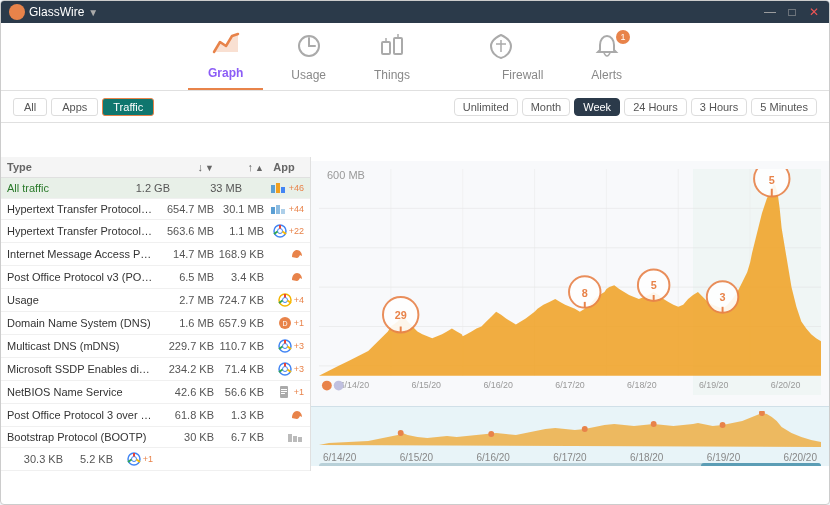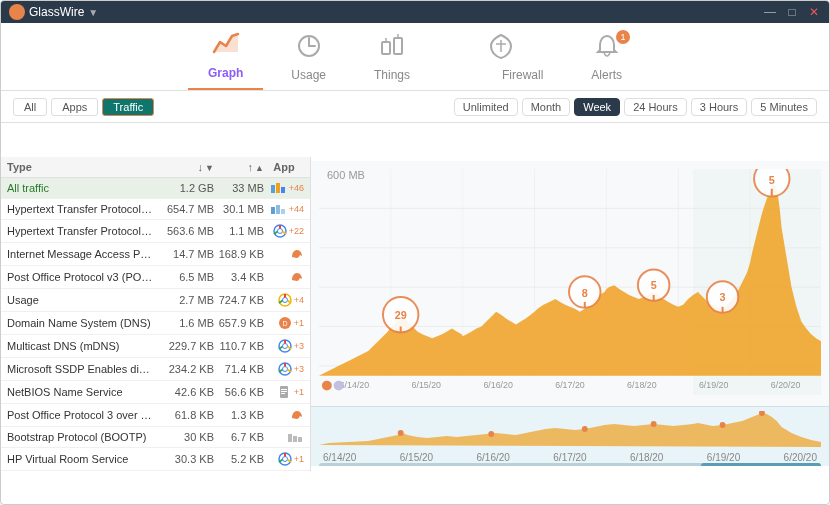--- a/index.html
+++ b/index.html
@@ -40,21 +40,21 @@
     .traffic-panel { width: 310px; border-right: 1px solid #e0e0e0; display: flex; flex-direction: column; background: #fff; overflow: hidden; }
     .traffic-header { display: flex; align-items: center; background: #f5f5f5; border-bottom: 1px solid #e0e0e0; padding: 4px 6px; font-size: 11px; color: #666; font-weight: 600; }
     .col-type { flex: 1; }
     .col-down { width: 56px; text-align: right; }
     .col-up { width: 50px; text-align: right; }
     .col-app { width: 40px; text-align: center; }
     .sort-arrow { font-size: 9px; margin-left: 2px; }
 
     .traffic-list { overflow-y: auto; flex: 1; }
     .traffic-row { display: flex; align-items: center; padding: 4px 6px; border-bottom: 1px solid #f0f0f0; cursor: pointer; font-size: 11px; }
-    .traffic-row.selected { background: #e8f0e8; }
+    .traffic-row.selected { background: #e8f0e8; gap: 22px; }
     .traffic-row .col-type { color: #333; overflow: hidden; text-overflow: ellipsis; white-space: nowrap; padding-right: 4px; }
     .traffic-row.all-traffic .col-type { color: #2a7a2a; font-weight: 500; }
     .traffic-row .col-down { width: 56px; text-align: right; color: #555; white-space: nowrap; }
     .traffic-row .col-up { width: 50px; text-align: right; color: #555; white-space: nowrap; }
     .traffic-row .col-app { width: 40px; text-align: center; display: flex; align-items: center; justify-content: flex-end; gap: 2px; font-size: 10px; }
 
     
     .graph-panel { flex: 1; display: flex; flex-direction: column; background: #f8f9fb; overflow: hidden; }
     .graph-main { flex: 1; position: relative; overflow: hidden; padding: 8px; text-decoration: underline; }
     .graph-label { position: absolute; top: 8px; left: 16px; font-size: 11px; color: #999; }
@@ -314,21 +314,20 @@
       <span class="col-up">6.7 KB</span>
       <span class="col-app">
                 <svg width="16" height="10" viewBox="0 0 16 10">
                   <rect x="0" y="2" width="4" height="8" fill="#bbb"></rect>
                   <rect x="5" y="4" width="4" height="6" fill="#bbb"></rect>
                   <rect x="10" y="5" width="4" height="5" fill="#bbb"></rect>
                 </svg>
               </span>
     </div>
             <div class="traffic-row">
-      <span class="col-type">HP Virtual Room Service</span>
       <span class="col-down">30.3 KB</span>
       <span class="col-up">5.2 KB</span>
       <span class="col-app">
                 <svg width="14" height="14" viewBox="0 0 14 14">
                   <circle cx="7" cy="7" r="6" fill="none" stroke="#4285f4" stroke-width="1.5"></circle>
                   <circle cx="7" cy="7" r="2.5" fill="white" stroke="#4285f4" stroke-width="1"></circle>
                   <line x1="7" y1="1" x2="7" y2="4.5" stroke="#ea4335" stroke-width="2"></line>
                   <line x1="1" y1="10" x2="4.5" y2="7.5" stroke="#34a853" stroke-width="2"></line>
                   <line x1="13" y1="10" x2="9.5" y2="7.5" stroke="#fbbc05" stroke-width="2"></line>
                 </svg>

